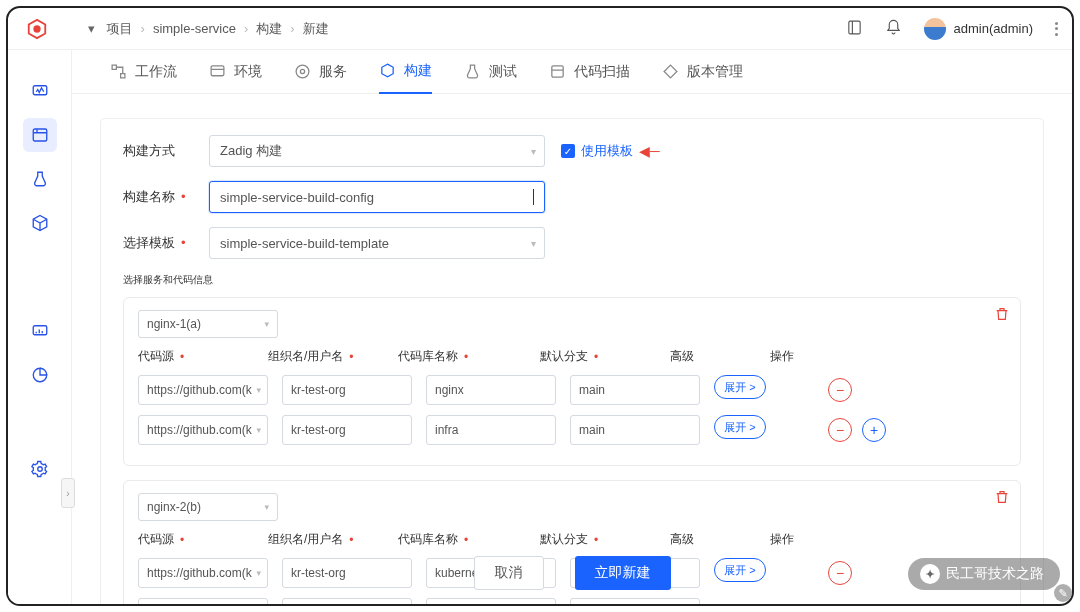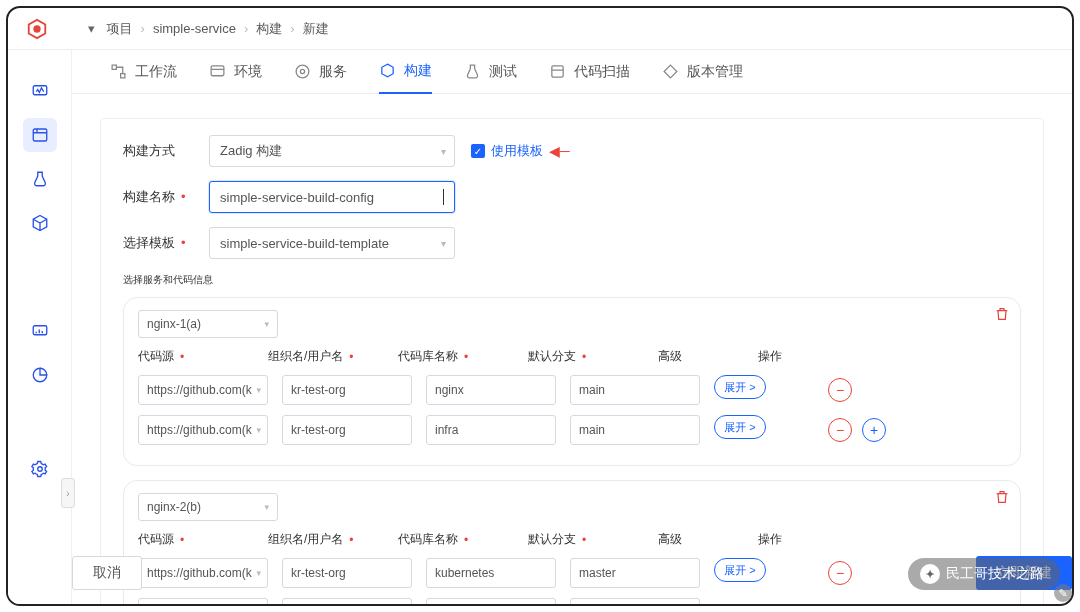--- a/index.html
+++ b/index.html
@@ -39,55 +39,55 @@
 
     
     .content { position: absolute; left: 64px; right: 0; top: 86px; bottom: 0; overflow-y: auto; padding: 24px 28px 60px 28px; }
     .panel { background: #fff; border: 1px solid #eee; border-radius: 4px; padding: 16px 22px 18px 22px; }
 
     .form-row { display: flex; align-items: center; margin-bottom: 14px; }
     .form-label { width: 86px; color: #333; font-size: 13px; position: relative; }
     .req { color: #e8443a; margin-left: 6px; }
     .select-box, .text-input { height: 32px; border: 1px solid #d5d9e0; border-radius: 3px; background: #fff; padding: 0 10px; display: flex; align-items: center; color: #555; font-size: 13px; position: relative; }
     .select-box .chev { position: absolute; right: 8px; color: #bbb; font-size: 10px; }
-    .w-long { width: 246px; }
+    .w-long { width: 336px; }
     .text-input { outline: none; }
     .text-input.focused { border-color: #1a63ff; box-shadow: 0 0 0 1px rgba(26,99,255,.15); justify-content: space-between; }
     .cursor { display: inline-block; width: 1px; height: 16px; background: #333; margin-left: 1px; vertical-align: middle; }
     .use-tpl { display: flex; align-items: center; margin-left: 16px; gap: 6px; color: #1a63ff; font-size: 13px; }
     .checkbox { width: 14px; height: 14px; background: #1a63ff; border-radius: 2px; display: flex; align-items: center; justify-content: center; color: #fff; font-size: 10px; }
     .arrow-left { color: #e8443a; font-size: 14px; margin-left: 6px; }
 
     .section-title { font-size: 10px; color: #333; margin: 8px 0 10px 0; }
 
-    .service-block { border: 1px solid #eaeaea; border-radius: 14px; padding: 12px 14px 10px 14px; margin-bottom: 14px; position: relative; }
+    .service-block { border: 1px solid #eaeaea; border-radius: 6px; padding: 12px 14px 10px 14px; margin-bottom: 14px; position: relative; }
     .delete-block { position: absolute; right: 10px; top: 8px; width: 16px; height: 16px; color: #e8443a; }
     .svc-select { width: 140px; height: 28px; border: 1px solid #d5d9e0; border-radius: 3px; display: flex; align-items: center; padding: 0 8px; color: #555; font-size: 12px; position: relative; margin-bottom: 10px; }
     .svc-select .chev { position: absolute; right: 8px; color: #bbb; font-size: 9px; }
 
     .col-headers { display: flex; font-size: 12px; color: #333; margin-bottom: 10px; }
     .col-headers > div { display: flex; align-items: center; }
     .col-src { width: 130px; }
     .col-org { width: 130px; }
     .col-repo { width: 130px; text-align: center; }
-    .col-branch { width: 130px; }
+    .col-branch { width: 130px; margin-left: 12px; }
     .col-adv { width: 100px; }
     .col-ops { width: 80px; }
 
     .repo-row { display: flex; gap: 14px; margin-bottom: 10px; margin-top: 10px; }
     .cell-input { width: 130px; height: 30px; border: 1px solid #d5d9e0; border-radius: 3px; padding: 0 8px; font-size: 12px; color: #555; display: flex; align-items: center; position: relative; overflow: hidden; white-space: nowrap; }
     .cell-input.sel .chev { position: absolute; right: 6px; color: #bbb; font-size: 9px; }
     .expand-btn { width: 52px; height: 24px; border: 1px solid #1a63ff; border-radius: 12px; color: #1a63ff; font-size: 11px; display: flex; align-items: center; justify-content: center; }
     .col-adv-cell { width: 100px; }
     .ops { display: flex; gap: 10px; align-items: center; }
     .circ-btn { width: 24px; height: 24px; border-radius: 50%; display: flex; align-items: center; justify-content: center; font-size: 14px; }
     .circ-minus { border: 1px solid #e8443a; color: #e8443a; }
     .circ-plus { border: 1px solid #1a63ff; color: #1a63ff; }
 
-    .footer-btns { position: absolute; left: 64px; right: 0; bottom: 14px; display: flex; justify-content: space-between; gap: 31px; }
+    .footer-btns { position: absolute; left: 64px; right: 0; bottom: 14px; display: flex; justify-content: center; gap: 31px; }
     .btn { height: 34px; padding: 0 20px; border-radius: 3px; font-size: 14px; display: flex; align-items: center; justify-content: center; }
     .btn-cancel { border: 1px solid #d5d9e0; color: #555; background: #fff; }
     .btn-primary { background: #1a63ff; color: #fff; }
 
     
     .watermark { position: absolute; right: 12px; bottom: 14px; background: rgba(100,100,100,.55); color: #fff; padding: 6px 16px 6px 12px; border-radius: 18px; font-size: 14px; display: flex; align-items: center; gap: 6px; }
     .watermark .wm-icon { width: 20px; height: 20px; border-radius: 50%; background: #fff; color: #666; display: flex; align-items: center; justify-content: center; font-size: 11px; font-weight: bold; }
     .wm-badge { position: absolute; right: 0px; bottom: 2px; width: 18px; height: 18px; border-radius: 50%; background: rgba(120,120,120,.6); color: #fff; display: flex; align-items: center; justify-content: center; font-size: 11px; }
   </style>
 </head>
@@ -105,20 +105,39 @@
     <div class="breadcrumb">
       <span class="caret">▾</span>
       <span>项目</span>
       <span class="sep">›</span>
       <span>simple-service</span>
       <span class="sep">›</span>
       <span>构建</span>
       <span class="sep">›</span>
       <span>新建</span>
     </div>
+    <div class="topbar-right">
+      <span><svg viewBox="0 0 24 24" fill="none" stroke="currentColor" stroke-width="1.6">
+            <rect x="4" y="3" width="16" height="18" rx="2"></rect>
+            <path d="M9 3v18"></path>
+          </svg></span>
+      <span><svg viewBox="0 0 24 24" fill="none" stroke="currentColor" stroke-width="1.6">
+            <path d="M6 8a6 6 0 0112 0v5l2 3H4l2-3V8z"></path>
+            <path d="M10 19a2 2 0 004 0"></path>
+          </svg></span>
+      <div class="user">
+        <span class="avatar"></span>
+        <span>admin(admin)</span>
+      </div>
+      <span class="dots">
+          <span></span>
+          <span></span>
+          <span></span>
+        </span>
+    </div>
   </div>
 
   <div class="left-rail">
     <div class="rail-item">
         <svg viewBox="0 0 24 24" fill="none" stroke="currentColor" stroke-width="1.8">
           <rect x="3" y="5" width="18" height="12" rx="2"></rect>
           <path d="M7 13l2-3 2 4 3-6 3 5"></path>
         </svg>
       </div>
     <div class="rail-item active">

